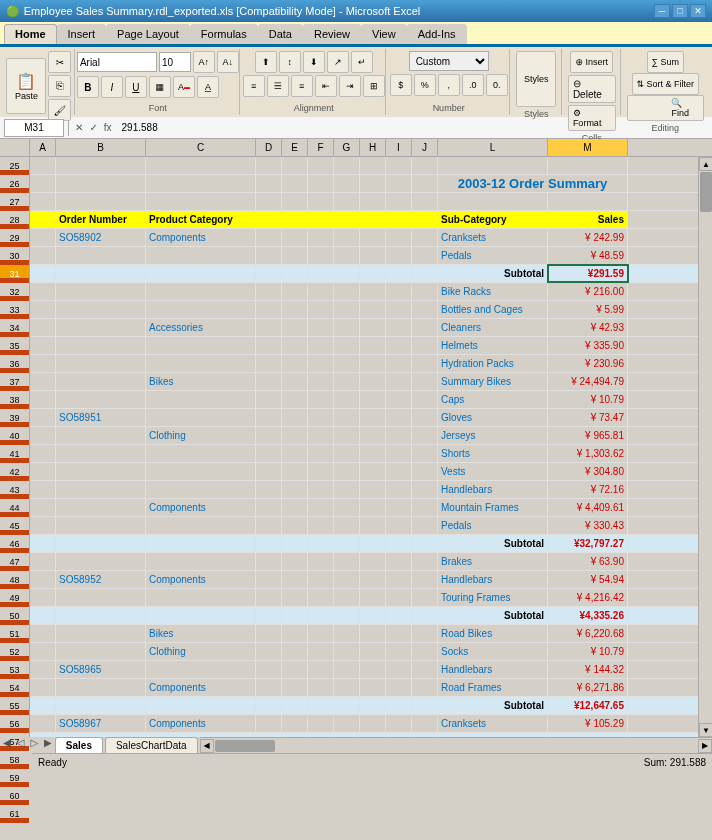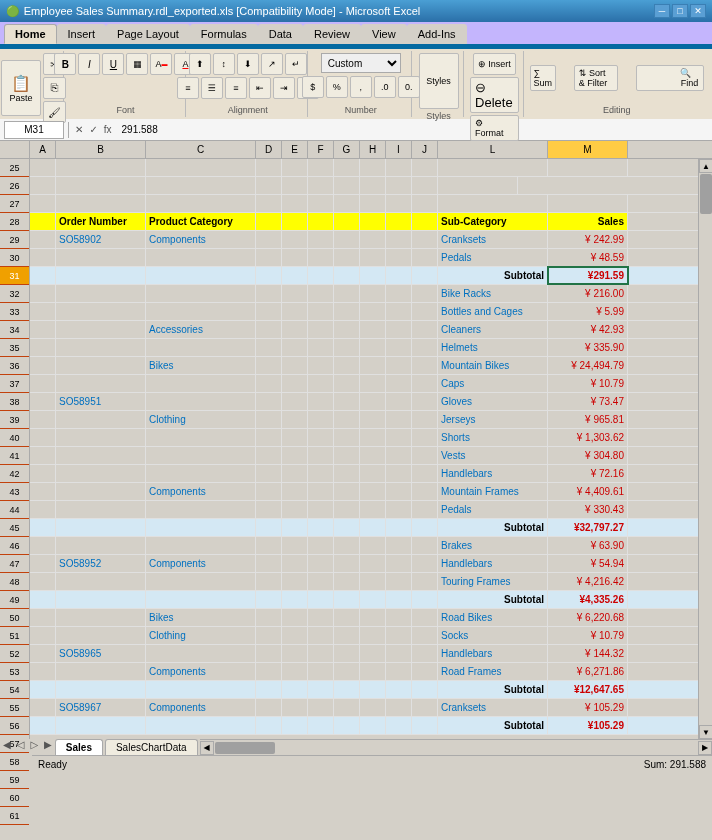--- a/index.html
+++ b/index.html
@@ -22,22 +22,22 @@
       background: #5a9fd4;
       border: 1px solid #3a7fb4;
       color: white;
       width: 16px; height: 14px;
       font-size: 9px;
       cursor: pointer;
       display: flex; align-items: center; justify-content: center;
     }
     .ribbon-tabs {
       display: flex;
-      background: #c4b5fd;
-      border-bottom: 5px solid #0369a1;
+      background: #fef9c3;
+      border-bottom: 3px solid #0369a1;
       padding-left: 4px;
       padding-top: 2px;
     }
     .ribbon-tab {
       padding: 3px 10px;
       font-size: 11px;
       cursor: pointer;
       border: 1px solid transparent;
       border-bottom: none;
       border-radius: 3px 3px 0 0;
@@ -155,21 +155,21 @@
       min-width: 30px;
       background: #d4d0c8;
       border-right: 1px solid #aaa;
       flex-shrink: 0;
     }
     .row-num {
       height: 18px;
       line-height: 18px;
       text-align: center;
       font-size: 9px;
-      border-bottom: 1px solid #c2410c;
+      border-bottom: 5px solid #c2410c;
       color: #000;
     }
     .row-num.active { background: #f0a000; color: white; }
     .grid-area {
       flex: 1;
       overflow: hidden;
     }
     .grid-row {
       display: flex;
       height: 18px;
@@ -301,20 +301,26 @@
         <div class="ribbon-btn" title="Cut">✂</div>
         <div class="ribbon-btn" title="Copy">⎘</div>
         <div class="ribbon-btn" title="Format Painter">🖌</div>
       </div>
     </div>
     <div class="ribbon-group-label">Clipboard</div>
   </div>
 
   <div class="ribbon-group">
     <div class="ribbon-group-inner" style="flex-direction:column;align-items:flex-start;gap:3px;">
+      <div style="display:flex;gap:2px;align-items:center;">
+        <input class="font-name-box" value="Arial" style="">
+        <input class="font-size-box" value="10" style="">
+        <div class="ribbon-btn" style="font-size:9px;">A↑</div>
+        <div class="ribbon-btn" style="font-size:9px;">A↓</div>
+      </div>
       <div style="display:flex;gap:2px;align-items:center;">
         <div class="ribbon-btn">
             <b>B</b>
           </div>
         <div class="ribbon-btn">
             <i>I</i>
           </div>
         <div class="ribbon-btn">
             <u>U</u>
           </div>
@@ -373,28 +379,28 @@
       <div class="ribbon-btn-large">
         <span style="font-size:9px;">Styles</span>
       </div>
     </div>
     <div class="ribbon-group-label">Styles</div>
   </div>
 
   <div class="ribbon-group">
     <div class="ribbon-group-inner" style="flex-direction:column;gap:2px;">
       <div class="ribbon-btn" style="font-size:9px;">⊕ Insert</div>
-      <div class="ribbon-btn" style="font-size:13px;">⊖ Delete</div>
+      <div class="ribbon-btn" style="font-size:10px;">⊖ Delete</div>
       <div class="ribbon-btn" style="font-size:9px;">⚙ Format</div>
     </div>
     <div class="ribbon-group-label">Cells</div>
   </div>
 
   <div class="ribbon-group" style="border-right:none;">
-    <div class="ribbon-group-inner" style="flex-direction:row;gap:18px;">
+    <div class="ribbon-group-inner" style="flex-direction:column;gap:0;">
       <div class="ribbon-btn" style="font-size:9px;">∑ Sum</div>
       <div class="ribbon-btn" style="font-size:9px;">⇅ Sort &amp; Filter</div>
       <div class="ribbon-btn" style="font-size:9px;padding-left:44px;">🔍 Find</div>
     </div>
     <div class="ribbon-group-label">Editing</div>
   </div>
 </div>
 
 <div class="formula-bar">
   <input class="cell-ref-box" value="M31" style="">
@@ -482,20 +488,21 @@
       <div class="cell col-a"></div>
       <div class="cell col-b"></div>
       <div class="cell col-c"></div>
       <div class="cell col-d"></div>
       <div class="cell col-e"></div>
       <div class="cell col-f"></div>
       <div class="cell col-g"></div>
       <div class="cell col-h"></div>
       <div class="cell col-i"></div>
       <div class="cell col-j"></div>
+      <div class="cell col-l title-cell" style="width:190px;min-width:190px;">2003-12 Order Summary</div>
       <div class="cell col-m"></div>
     </div>
       <div class="grid-row">
       <div class="cell col-a"></div>
       <div class="cell col-b"></div>
       <div class="cell col-c"></div>
       <div class="cell col-d"></div>
       <div class="cell col-e"></div>
       <div class="cell col-f"></div>
       <div class="cell col-g"></div>
@@ -613,29 +620,43 @@
       <div class="cell col-g"></div>
       <div class="cell col-h"></div>
       <div class="cell col-i"></div>
       <div class="cell col-j"></div>
       <div class="cell col-l blue-text">Helmets</div>
       <div class="cell col-m right red-text">¥ 335.90</div>
     </div>
       <div class="grid-row">
       <div class="cell col-a"></div>
       <div class="cell col-b"></div>
+      <div class="cell col-c"></div>
+      <div class="cell col-d"></div>
+      <div class="cell col-e"></div>
+      <div class="cell col-f"></div>
+      <div class="cell col-g"></div>
+      <div class="cell col-h"></div>
+      <div class="cell col-i"></div>
+      <div class="cell col-j"></div>
+      <div class="cell col-l blue-text">Hydration Packs</div>
+      <div class="cell col-m right red-text">¥ 230.96</div>
+    </div>
+      <div class="grid-row">
+      <div class="cell col-a"></div>
+      <div class="cell col-b"></div>
       <div class="cell col-c blue-text">Bikes</div>
       <div class="cell col-d"></div>
       <div class="cell col-e"></div>
       <div class="cell col-f"></div>
       <div class="cell col-g"></div>
       <div class="cell col-h"></div>
       <div class="cell col-i"></div>
       <div class="cell col-j"></div>
-      <div class="cell col-l blue-text">Mountain Bikes</div>
+      <div class="cell col-l blue-text">Summary Bikes</div>
       <div class="cell col-m right red-text">¥ 24,494.79</div>
     </div>
       <div class="grid-row">
       <div class="cell col-a"></div>
       <div class="cell col-b"></div>
       <div class="cell col-c"></div>
       <div class="cell col-d"></div>
       <div class="cell col-e"></div>
       <div class="cell col-f"></div>
       <div class="cell col-g"></div>

